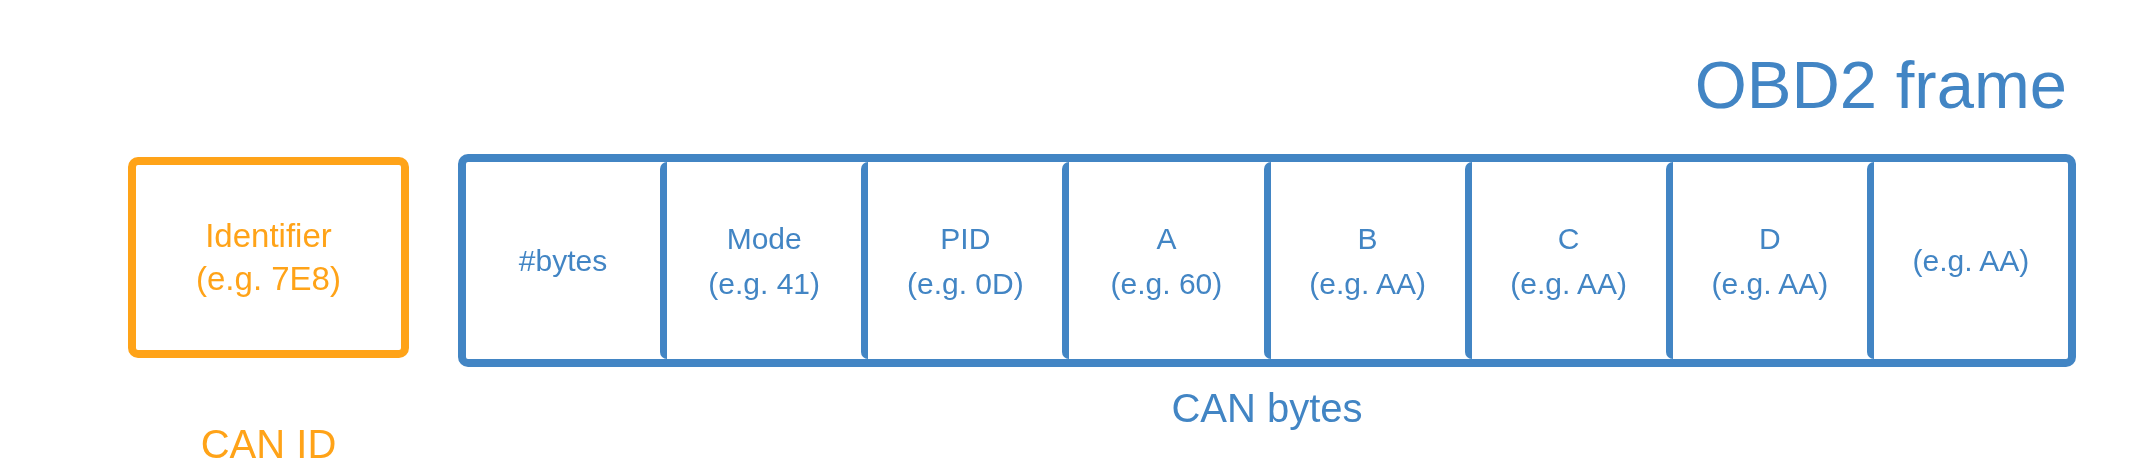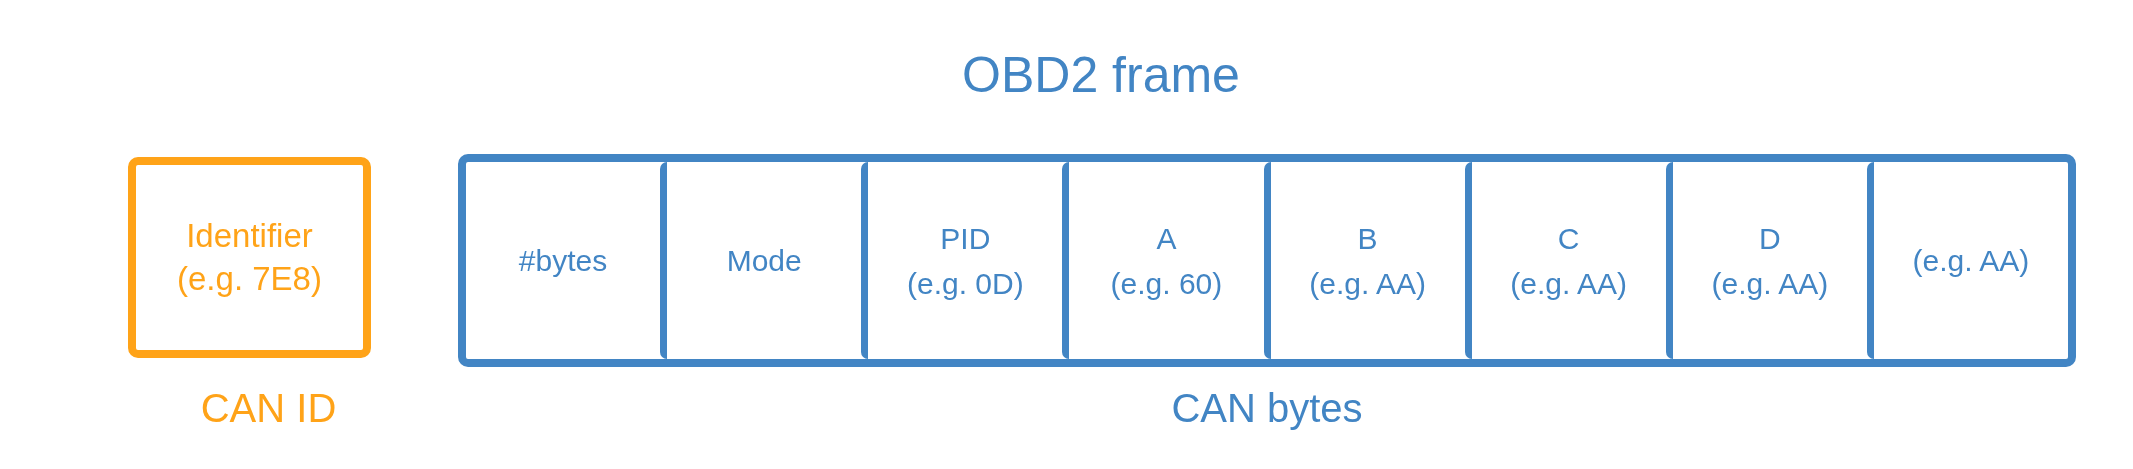--- a/index.html
+++ b/index.html
@@ -14,30 +14,30 @@
     height: 469px;
     background: #ffffff;
     font-family: "Liberation Sans", sans-serif;
     overflow: hidden;
   }
   .title {
     position: absolute;
     left: 135px;
     top: 48px;
     width: 1932px;
-    text-align: center;
-    font-size: 50px;
+    text-align: right;
+    font-size: 67px;
     line-height: 1.1;
     color: var(--blue);
   }
   .id-box {
     position: absolute;
     left: 128px;
     top: 157px;
-    width: 243px;
+    width: 281px;
     height: 201px;
     border: 8px solid var(--orange);
     border-radius: 10px;
     display: flex;
     flex-direction: column;
     align-items: center;
     justify-content: center;
     text-align: center;
     color: var(--orange);
     font-size: 33px;
@@ -69,20 +69,21 @@
     position: absolute;
     top: 386px;
     text-align: center;
     font-size: 40px;
     line-height: 1.1;
   }
   .label-can-id {
     left: 128px;
     width: 281px;
     color: var(--orange);
+    margin-top: 36px;
   }
   .label-can-data {
     left: 458px;
     width: 1618px;
     color: var(--blue);
   }
 </style>
 </head>
 <body>
 
@@ -95,20 +96,21 @@
     <div>(e.g. 7E8)</div>
   </div>
 
   <div class="data-row" id="cells">
   <div class="cell">
     <div class="cell-name">#bytes</div>
   </div>
 
   <div class="cell">
     <div class="cell-name">Mode</div>
+    <div class="cell-example">(e.g. 41)</div>
   </div>
 
   <div class="cell">
     <div class="cell-name">PID</div>
     <div class="cell-example">(e.g. 0D)</div>
   </div>
 
   <div class="cell">
     <div class="cell-name">A</div>
     <div class="cell-example">(e.g. 60)</div>

